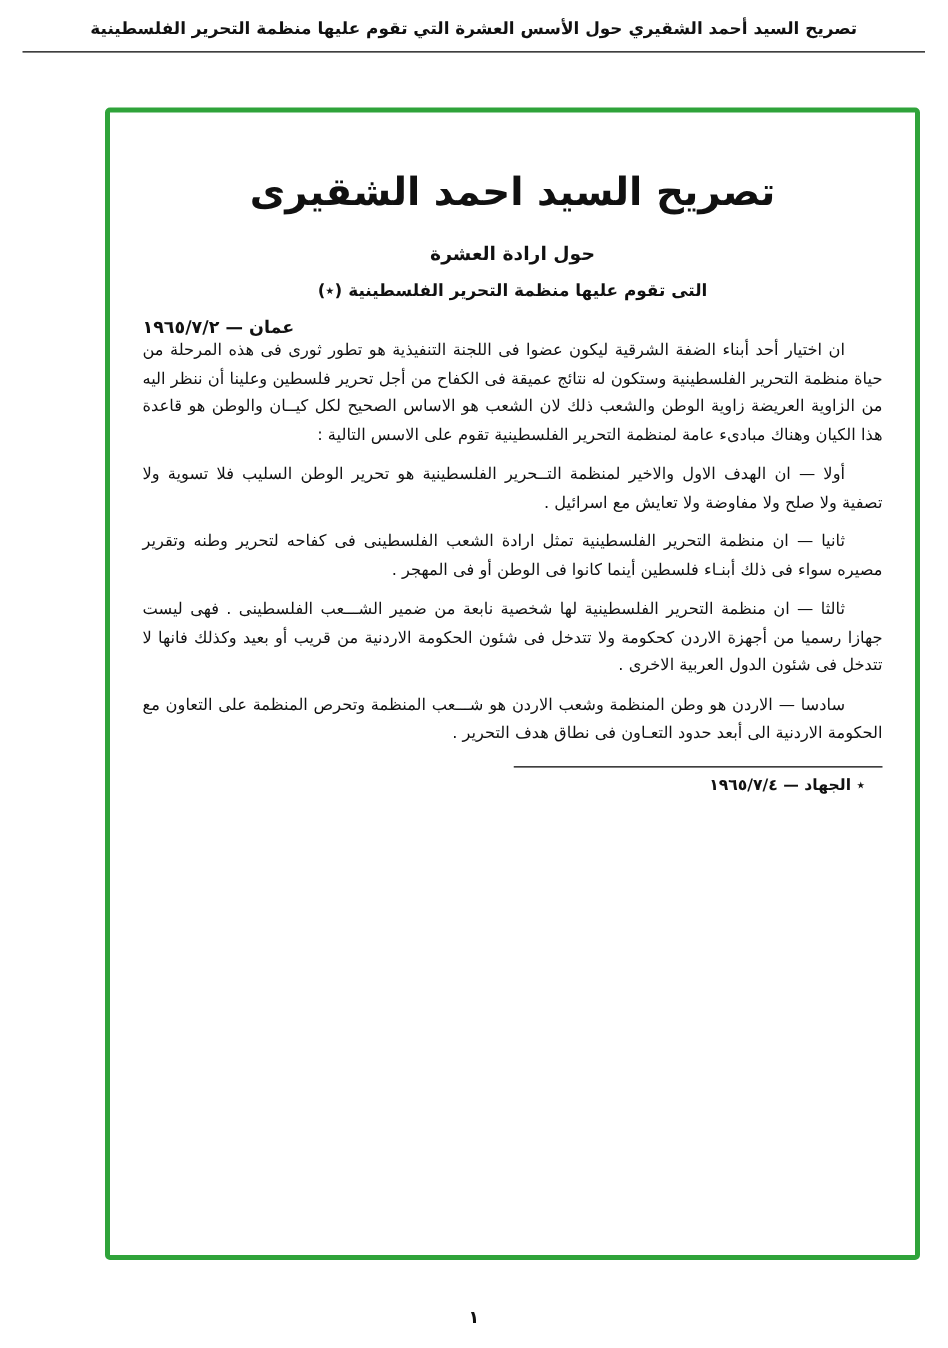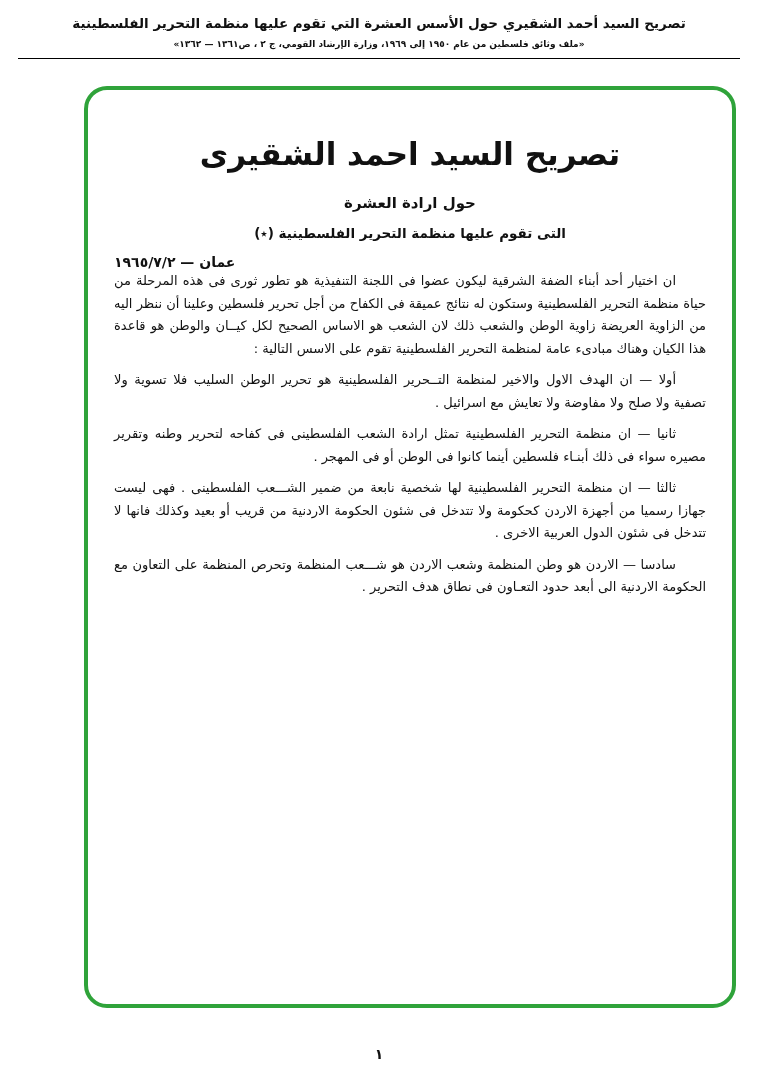--- a/index.html
+++ b/index.html
@@ -40,21 +40,21 @@
     width:722px;
     margin:9px auto 0;
     border-top:1.6px solid #000;
   }
   
   .green-box{
     position:absolute;
     left:84px;top:86px;
     width:652px;height:922px;
     border:4px solid var(--frame_green);
-    border-radius:23px;
+    border-radius:4px;
     padding:30px 26px 0 26px;
     direction:rtl;
     overflow:hidden;
   }
   .doc-title{
     text-align:center;
     font-size:31px;
     font-weight:bold;
     margin-top:16px;
     letter-spacing:.5px;
@@ -113,21 +113,20 @@
     font-weight:bold;
   }
 </style>
 </head>
 <body>
 
 <div class="page">
 
   <header class="top-header">
     <div class="top-title">تصريح السيد أحمد الشقيري حول الأسس العشرة التي تقوم عليها منظمة التحرير الفلسطينية</div>
-    <div class="top-source">«ملف وثائق فلسطين من عام ١٩٥٠ إلى ١٩٦٩، وزارة الإرشاد القومي، ج ٢ ، ص١٣٦١ — ١٣٦٢»</div>
   </header>
 
   <div class="header-rule"></div>
 
   <div class="green-box">
 
     <div class="doc-title">تصريح السيد احمد الشقيرى</div>
     <div class="doc-sub1">حول ارادة العشرة</div>
     <div class="doc-sub2">التى تقوم عليها منظمة التحرير الفلسطينية (٭)</div>
     <div class="doc-date">عمان — ١٩٦٥/٧/٢</div>
@@ -141,18 +140,22 @@
       <p class="para"><span class="lead">ثانيا —</span> <span>ان منظمة التحرير الفلسطينية تمثل ارادة الشعب الفلسطينى فى كفاحه لتحرير وطنه وتقرير مصيره سواء فى ذلك أبنـاء فلسطين أينما كانوا فى الوطن أو فى المهجر .</span></p>
 
       <p class="para"><span class="lead">ثالثا —</span> <span>ان منظمة التحرير الفلسطينية لها شخصية نابعة من ضمير الشـــعب الفلسطينى . فهى ليست جهازا رسميا من أجهزة الاردن كحكومة ولا تتدخل فى شئون الحكومة الاردنية من قريب أو بعيد وكذلك فانها لا تتدخل فى شئون الدول العربية الاخرى .</span></p>
 
 
 
       <p class="para"><span class="lead">سادسا —</span> <span>الاردن هو وطن المنظمة وشعب الاردن هو شـــعب المنظمة وتحرص المنظمة على التعاون مع الحكومة الاردنية الى أبعد حدود التعـاون فى نطاق هدف التحرير .</span></p>
 
     </div>
 
+    <div class="footnote">
+      <div class="footnote-line"></div>
+      <div class="footnote-text">٭ الجهاد — ١٩٦٥/٧/٤</div>
+    </div>
 
   </div>
 
   <div class="page-number">١</div>
 
 </div>
 
 </body></html>

